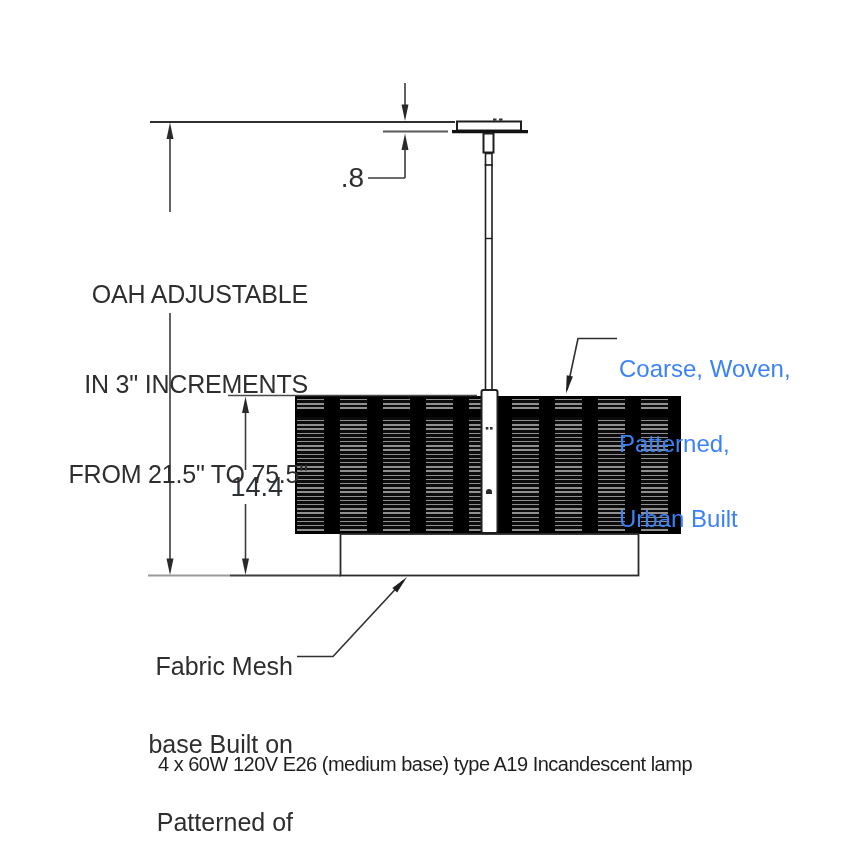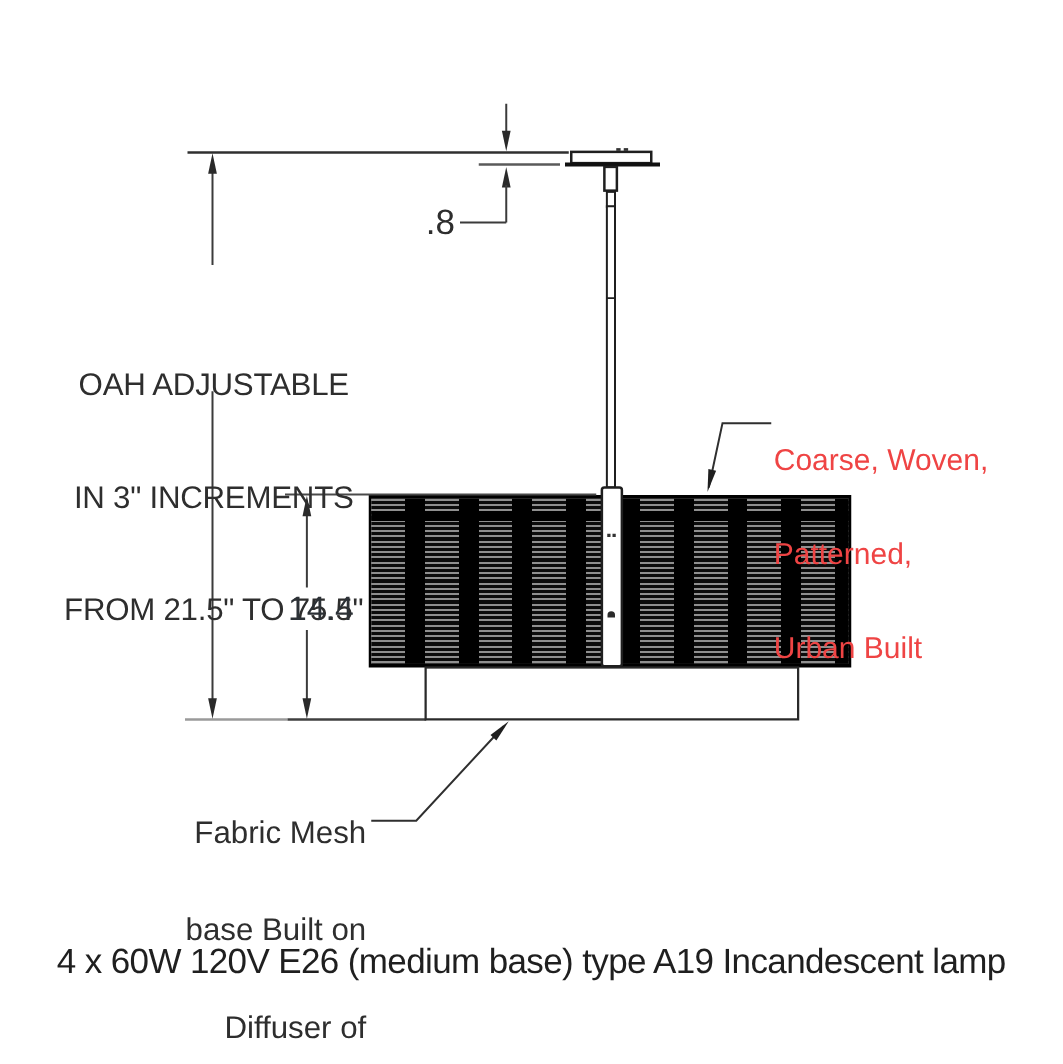--- a/index.html
+++ b/index.html
@@ -18,26 +18,26 @@
     left:295px;top:396px;width:386px;height:138px;
     box-sizing:border-box;
     border:3px solid #000;
     border-left-width:2px;border-right-width:2px;
     background:
       linear-gradient(180deg, rgba(0,0,0,0) 0px, rgba(0,0,0,0) 10px, #000 10px, #000 18px, rgba(0,0,0,0) 18px),
       repeating-linear-gradient(90deg, rgba(0,0,0,0) 0px, rgba(0,0,0,0) 27px, #000 27px, #000 43px),
       repeating-linear-gradient(180deg, #8f8f8f 0px, #8f8f8f 1.5px, #0c0c0c 1.5px, #0c0c0c 4.2px);
   }
   .label{position:absolute;white-space:pre;}
-  .oah-note{left:34px;top:233px;width:274px;text-align:center;font-size:25px;line-height:30px;letter-spacing:-0.2px;color:#2e2e2e;}
+  .oah-note{left:34px;top:219px;width:274px;text-align:right;font-size:25px;line-height:30px;letter-spacing:-0.2px;color:#2e2e2e;}
   .dim-8{left:322px;top:162px;width:42px;text-align:right;font-size:28px;color:#2e2e2e;}
   .dim-144{left:209px;top:472px;width:74px;text-align:right;font-size:27px;color:#2c3136;}
-  .mesh-label{left:619px;top:306px;text-align:left;font-size:24px;line-height:25px;color:#ef4444;}
+  .mesh-label{left:619px;top:306px;text-align:left;font-size:24px;line-height:25px;color:#3b82f6;}
   .fabric-label{left:55px;top:601px;width:238px;text-align:right;font-size:25px;line-height:26px;color:#2e2e2e;}
-  .caption{left:0;top:753px;width:850px;text-align:center;font-size:28px;letter-spacing:-0.5px;color:#1f1f1f;}
+  .caption{left:0;top:753px;width:850px;text-align:center;font-size:20px;letter-spacing:-0.5px;color:#1f1f1f;}
 </style>
 </head>
 <body>
 
 <div class="canvas">
 
   <div class="mesh"></div>
 
   <svg class="linework" width="850" height="851" viewBox="0 0 850 851">
 
@@ -100,19 +100,19 @@
 
   <div class="label mesh-label">
     <div>Coarse, Woven,</div>
     <div>Patterned,</div>
     <div>Urban Built</div>
   </div>
 
   <div class="label fabric-label">
     <div>Fabric Mesh</div>
     <div>base Built on</div>
-    <div>Diffuser of</div>
+    <div>Patterned of</div>
     
   </div>
 
   <div class="label caption">4 x 60W 120V E26 (medium base) type A19 Incandescent lamp</div>
 
 </div>
 
 </body></html>

